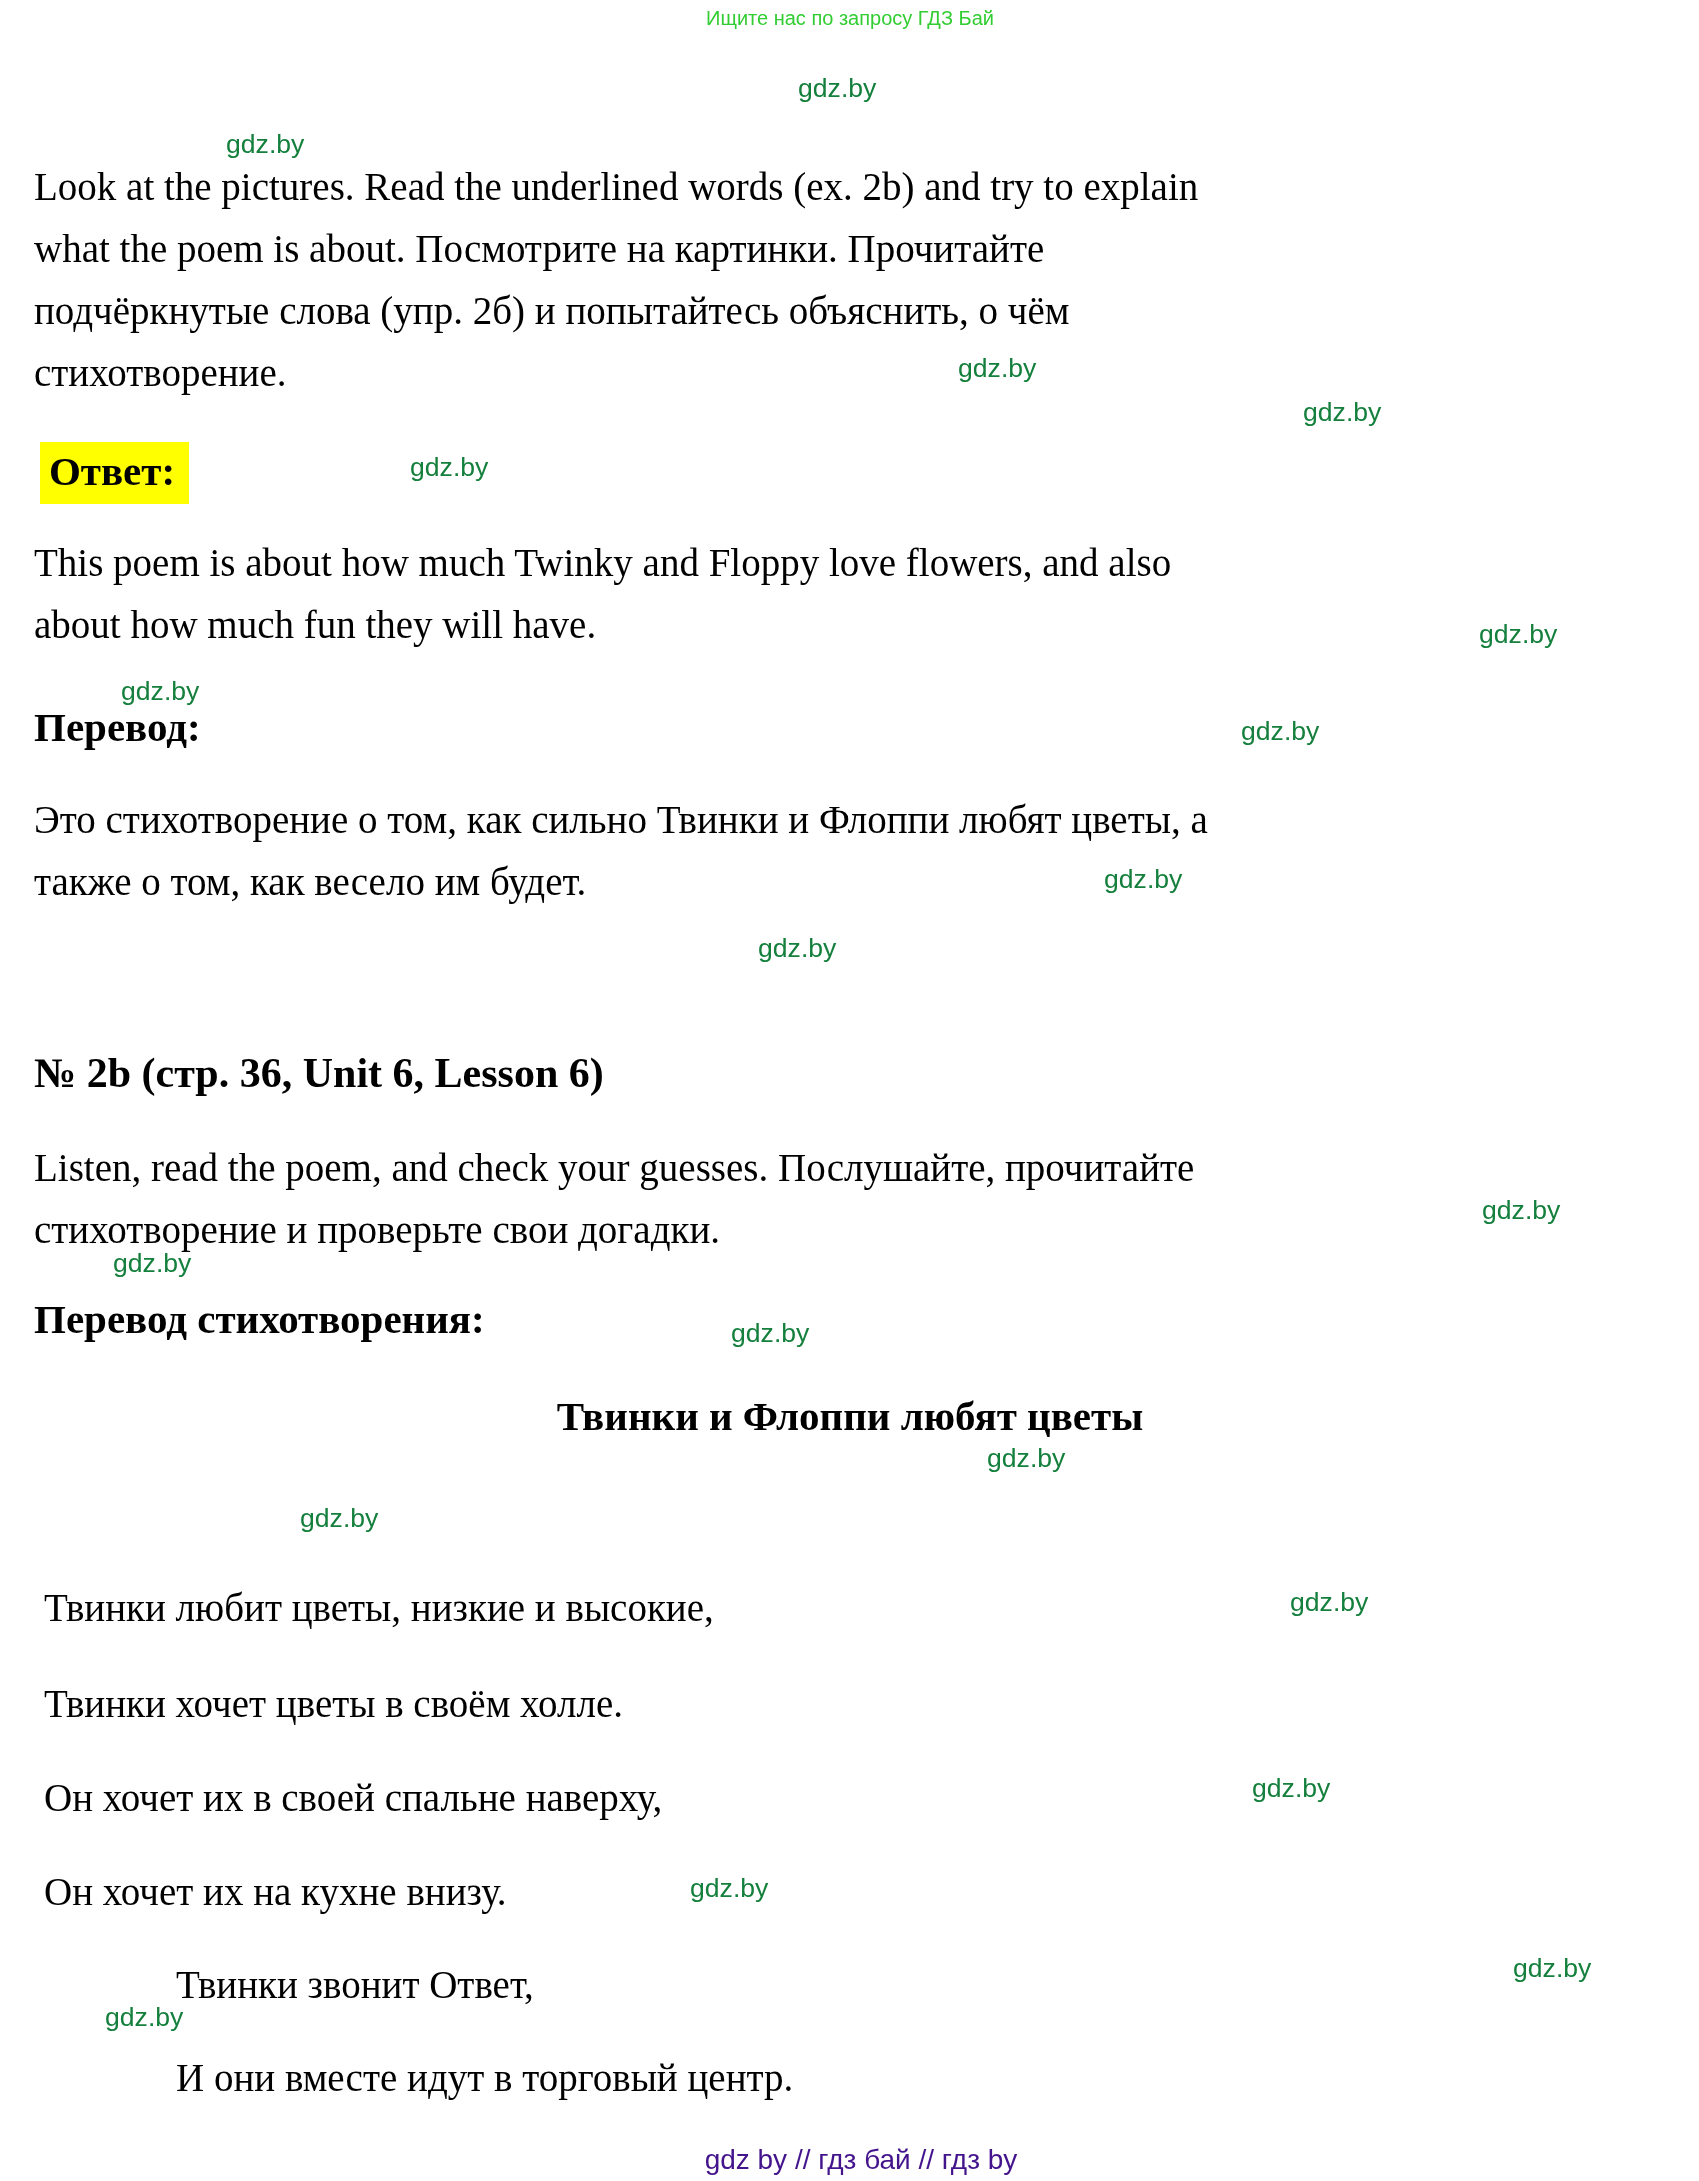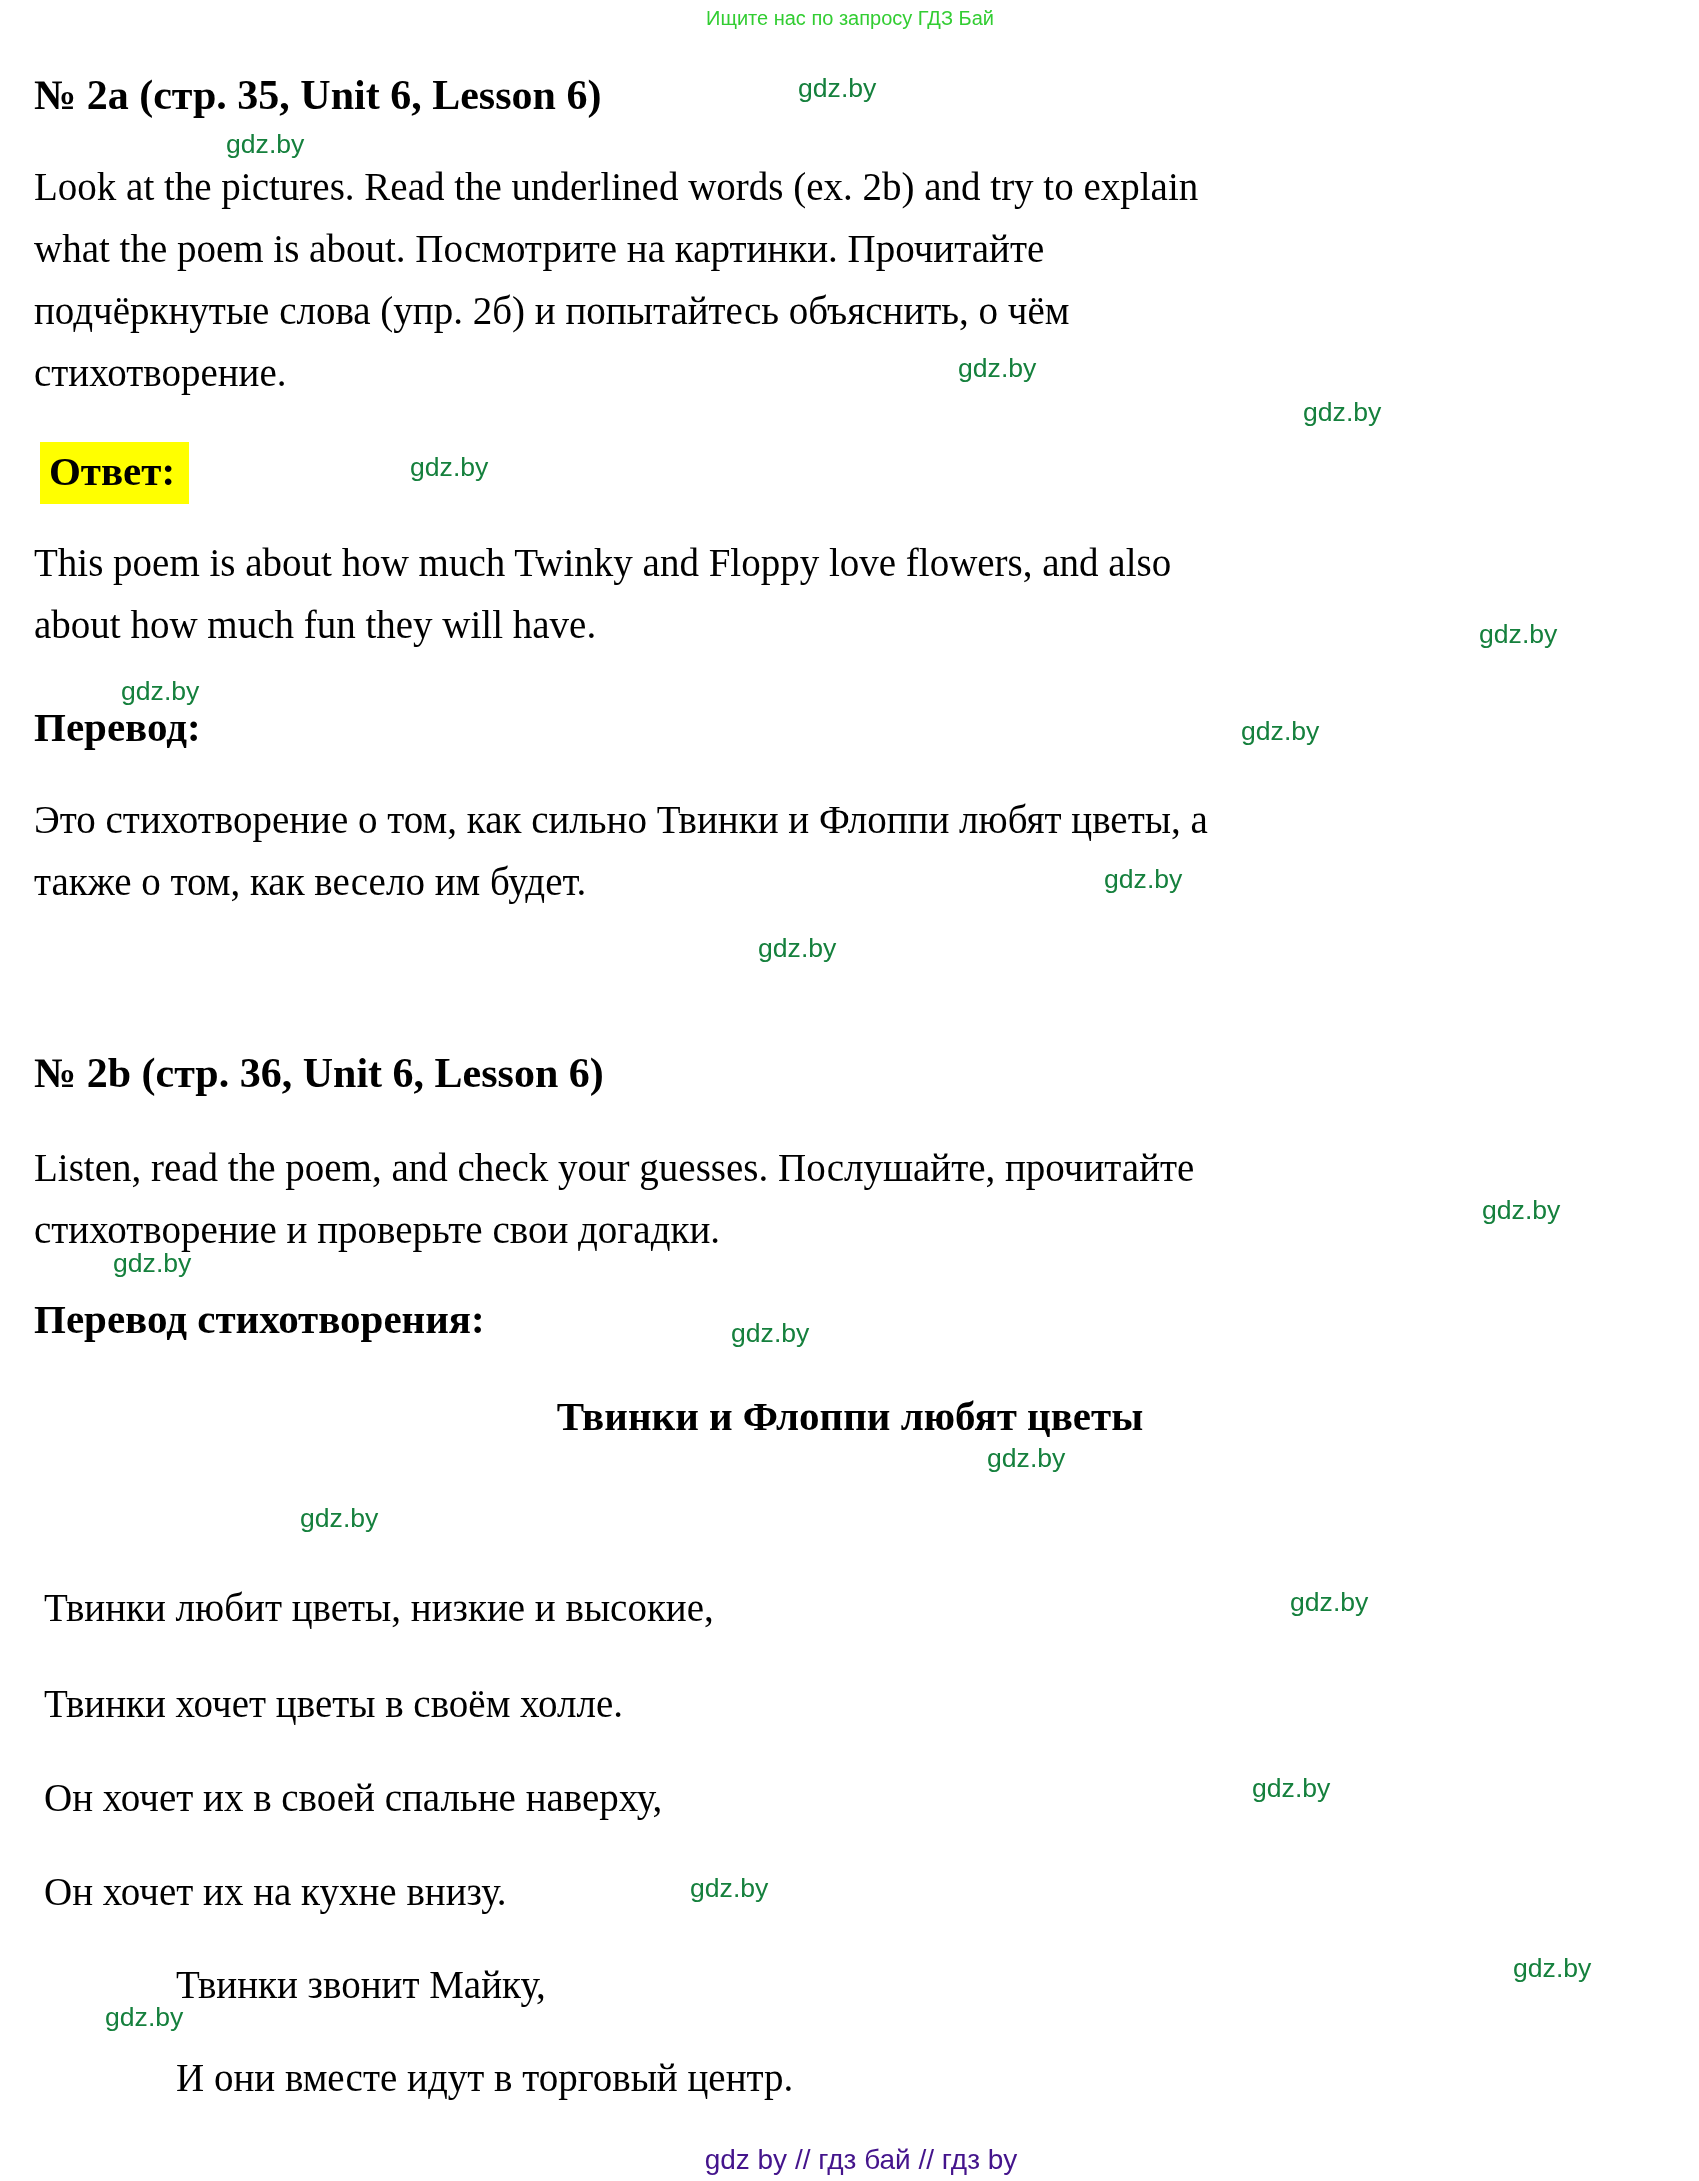--- a/index.html
+++ b/index.html
@@ -65,21 +65,20 @@
     padding-left: 11px;
   }
 </style>
 </head>
 <body>
 
 <div id="page">
 
   <div class="abs banner">Ищите нас по запросу ГДЗ Бай</div>
 
-  <div class="abs heading" style="left:34px; top:71px;">№ 2a (стр. 35, Unit 6, Lesson 6)</div>
 
   <div class="abs para" style="left:34px; top:156px;">Look at the pictures. Read the underlined words (ex. 2b) and try to explain
 what the poem is about. Посмотрите на картинки. Прочитайте
 подчёркнутые слова (упр. 2б) и попытайтесь объяснить, о чём
 стихотворение.</div>
 
   <div class="abs label-bold answer-label" style="left:40px; top:442px;text-align:center;">Ответ:</div>
 
   <div class="abs para" style="left:34px; top:532px;">This poem is about how much Twinky and Floppy love flowers, and also
 about how much fun they will have.</div>
@@ -95,21 +94,21 @@
 стихотворение и проверьте свои догадки.</div>
 
   <div class="abs label-bold" style="left:34px; top:1295px;">Перевод стихотворения:</div>
 
   <div class="abs poem-title" style="top:1392px;">Твинки и Флоппи любят цветы</div>
 
   <div class="abs poem-line" style="left:44px; top:1585px;">Твинки любит цветы, низкие и высокие,</div>
   <div class="abs poem-line" style="left:44px; top:1681px;">Твинки хочет цветы в своём холле.</div>
   <div class="abs poem-line" style="left:44px; top:1775px;">Он хочет их в своей спальне наверху,</div>
   <div class="abs poem-line" style="left:44px; top:1869px;">Он хочет их на кухне внизу.</div>
-  <div class="abs poem-line" style="left:176px; top:1962px;">Твинки звонит Майку,</div>
+  <div class="abs poem-line" style="left:176px; top:1962px;">Твинки звонит Ответ,</div>
   <div class="abs poem-line" style="left:176px; top:2055px;">И они вместе идут в торговый центр.</div>
 
   <span class="wm" style="left:798px;  top:73px;">gdz.by</span>
   <span class="wm" style="left:226px;  top:129px;">gdz.by</span>
   <span class="wm" style="left:958px; top:353px;">gdz.by</span>
   <span class="wm" style="left:1303px; top:397px;">gdz.by</span>
   <span class="wm" style="left:410px;  top:452px;">gdz.by</span>
   <span class="wm" style="left:1479px; top:619px;">gdz.by</span>
   <span class="wm" style="left:121px;  top:676px;">gdz.by</span>
   <span class="wm" style="left:1241px; top:716px;">gdz.by</span>

